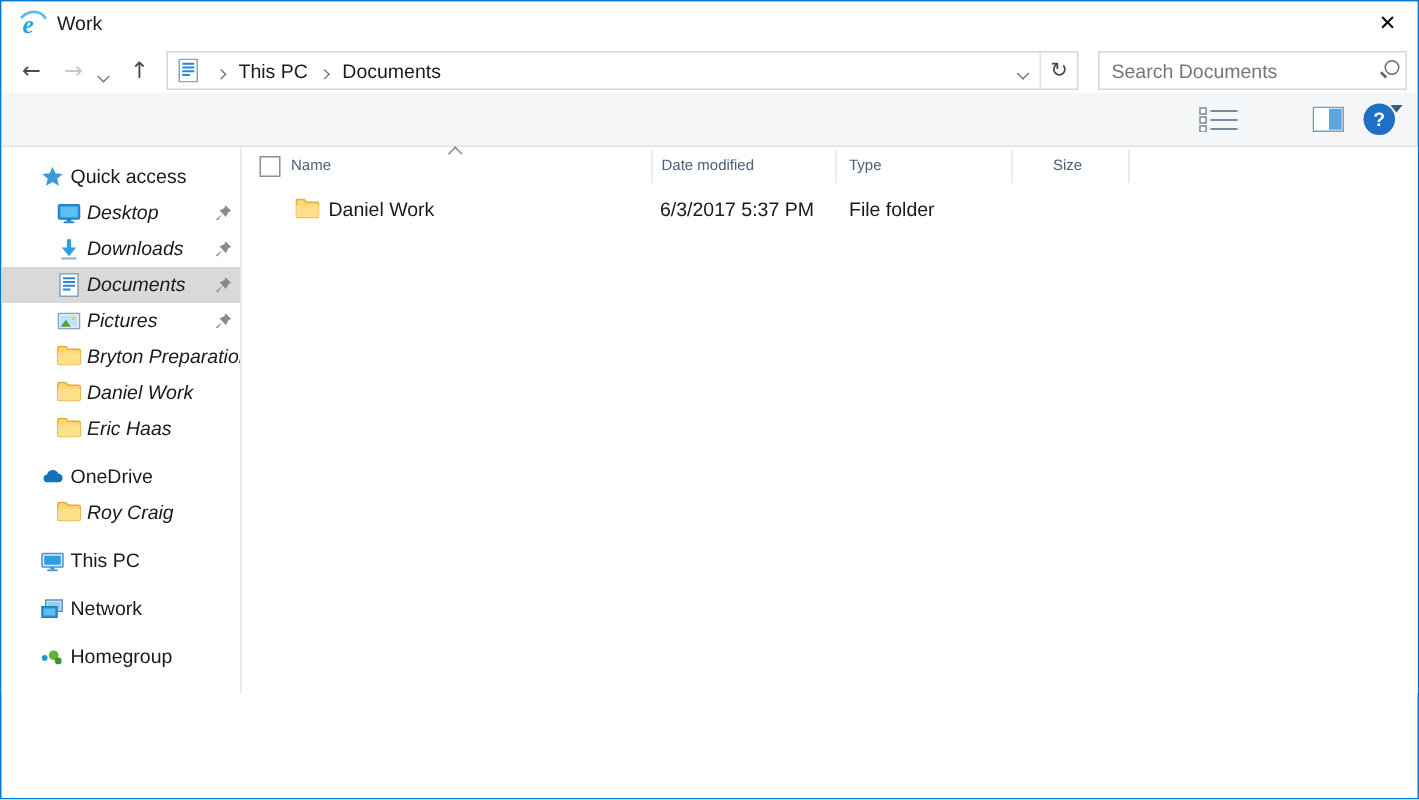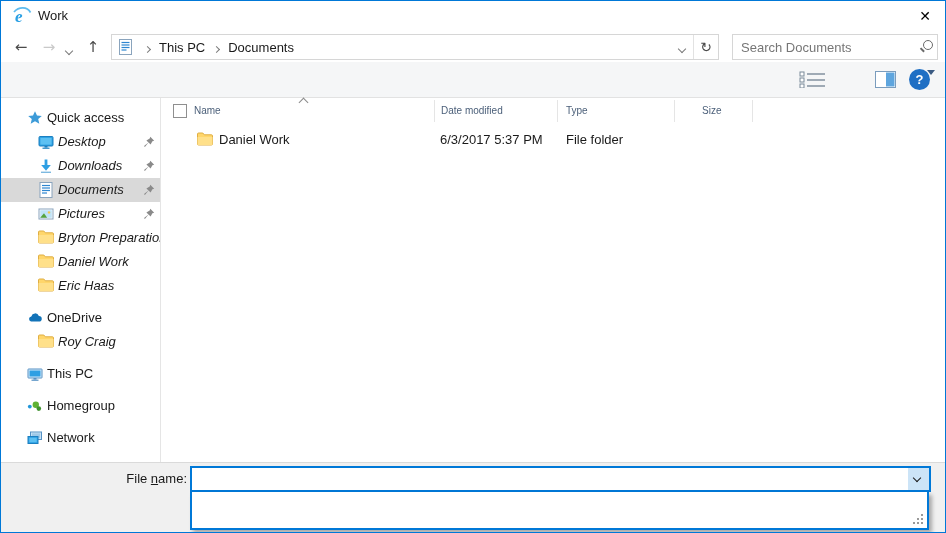--- a/index.html
+++ b/index.html
@@ -295,38 +295,38 @@
               <rect x="6.5" y="12" width="3" height="1.6" fill="#5591c4"></rect>
               <rect x="4.5" y="13.6" width="7" height="1.2" fill="#5591c4"></rect>
             </svg>
         </span>
         <span class="slabel">This PC</span>
       </div>
 
       <div class="sitem gap">
         <span class="sicon">
           <svg width="16" height="16" viewBox="0 0 16 16">
-              <circle cx="2.8" cy="8.6" r="1.9" fill="#2196d9"></circle>
-              <circle cx="8.8" cy="6.8" r="3.2" fill="#5fb234"></circle>
-              <circle cx="11.8" cy="10.6" r="2.3" fill="#3f922e"></circle>
-            </svg>
-        </span>
-        <span class="slabel">Homegroup</span>
-      </div>
-
-      <div class="sitem gap">
-        <span class="sicon">
-          <svg width="16" height="16" viewBox="0 0 16 16">
               <rect x="3.5" y="2" width="11" height="7.5" fill="#cfe6f7" stroke="#5591c4"></rect>
               <rect x="4.8" y="3.3" width="8.4" height="4.9" fill="#9fc9e8"></rect>
               <rect x="1" y="6.5" width="10" height="7" fill="#2e9fe3" stroke="#1b7fc0"></rect>
               <rect x="2.3" y="7.8" width="7.4" height="4.4" fill="#5cc0f2"></rect>
             </svg>
         </span>
         <span class="slabel">Network</span>
+      </div>
+
+      <div class="sitem gap">
+        <span class="sicon">
+          <svg width="16" height="16" viewBox="0 0 16 16">
+              <circle cx="2.8" cy="8.6" r="1.9" fill="#2196d9"></circle>
+              <circle cx="8.8" cy="6.8" r="3.2" fill="#5fb234"></circle>
+              <circle cx="11.8" cy="10.6" r="2.3" fill="#3f922e"></circle>
+            </svg>
+        </span>
+        <span class="slabel">Homegroup</span>
       </div>
     </div>
 
     <div class="filearea">
       <div class="colheader">
         <span class="hcheck"></span>
         <span class="sortchev"></span>
         <span class="hlabel h-name">Name</span>
         <span class="hsep hsep1"></span>
         <span class="hlabel h-date">Date modified</span>
@@ -344,28 +344,14 @@
               <path d="M0.5 5 L15.5 5 L15.5 12 C15.5 12.6 15.1 13 14.5 13 L1.5 13 C0.9 13 0.5 12.6 0.5 12 Z" fill="#ffe08a"></path>
             </svg>
         </span>
         <span class="fcell f-name">Daniel Work</span>
         <span class="fcell f-date">6/3/2017 5:37 PM</span>
         <span class="fcell f-type">File folder</span>
       </div>
     </div>
   </div>
 
-  <div class="footer">
-    <span class="fn-label"><span>File </span><u>n</u><span>ame:</span></span>
-
-    <div class="combo">
-      <input class="combo-input" type="text" value="" style="">
-      <span class="combo-btn">
-          <i class="chev"></i>
-        </span>
-    </div>
-
-    <div class="dropdown">
-      <span class="grip"></span>
-    </div>
-  </div>
 
 </div>
 
 </body></html>

